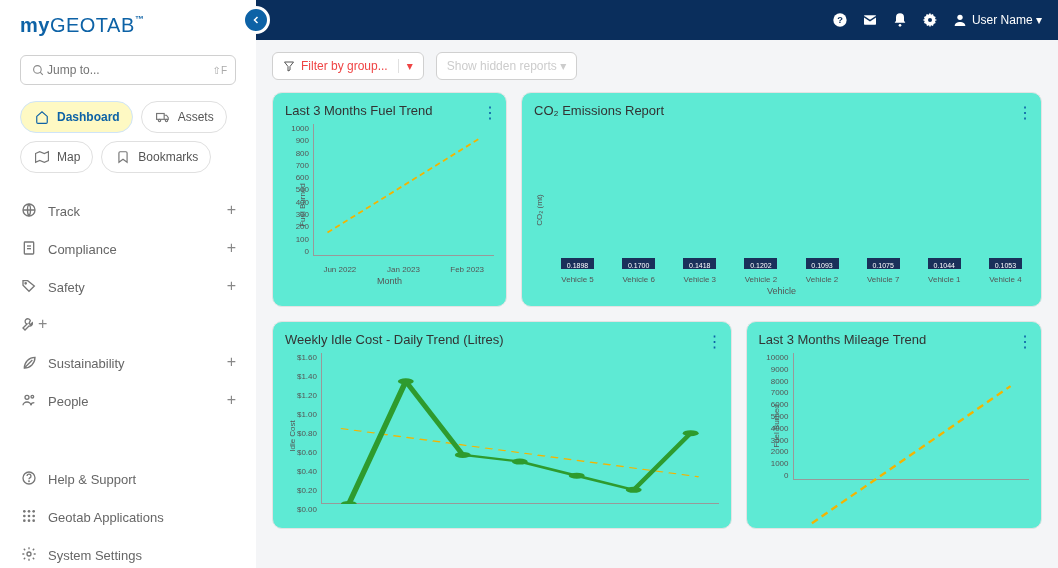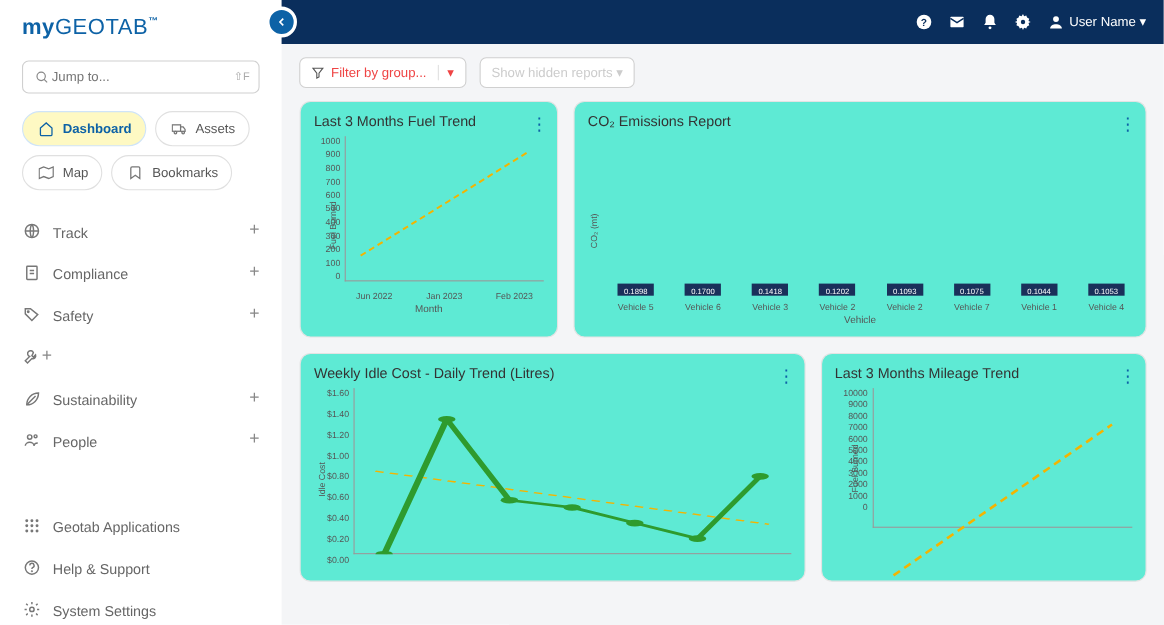--- a/index.html
+++ b/index.html
@@ -49,21 +49,21 @@
   .yaxis span { font-size: 8px; color: #555; }
   .grid-v { position: absolute; left: 28px; right: 0; top: 0; bottom: 18px; border-left: 1px solid #999; border-bottom: 1px solid #999;}
   .trend-line { position: absolute; left: 28px; right: 0; top: 0; bottom: 18px; pointer-events: none;}
   svg { display: block; }
   .line-chart { position: relative; height: 165px; padding-left: 36px; }
   .line-chart .yaxis { width: 36px; bottom: 4px;}
   .line-chart .grid-v { left: 36px; bottom: 14px;}
   .line-chart .xlabels { position: absolute; left: 36px; right: 0; bottom: -4px; display: flex; }
   .line-chart .xlabels span { flex: 1; text-align: center; font-size: 8px; color: #555;}
   .mileage .bars { height: 145px; padding-left: 34px;}
-  .mileage .yaxis { width: 34px; bottom: 32px;}
+  .mileage .yaxis { width: 34px; bottom: 18px;}
   .mileage .grid-v { left: 34px; bottom: 18px;}
   .mileage .trend-line { left: 34px; bottom: 18px;}
 </style>
 </head>
 <body>
 
 <div class="root">
 
   <aside class="sidebar">
     <div class="logo">
@@ -181,45 +181,45 @@
             </svg>
           </span>
         <span class="lbl" style="margin-left:10px;">People</span>
         <span class="plus">+</span>
       </div>
     </div>
 
     <div class="sep"></div>
 
     <div class="navlist">
+      <div class="navitem">
+        <span class="ico">
+            <svg width="16" height="16" viewBox="0 0 24 24" fill="none" stroke="#777" stroke-width="2">
+              <circle cx="12" cy="12" r="9"></circle>
+              <path d="M9 9a3 3 0 1 1 4 3c-1 .5-1 1-1 2"></path>
+              <circle cx="12" cy="17" r="0.5" fill="#777"></circle>
+            </svg>
+          </span>
+        <span class="lbl" style="margin-left:10px;">Help &amp; Support</span>
+      </div>
       <div class="navitem">
         <span class="ico">
             <svg width="16" height="16" viewBox="0 0 24 24" fill="#777">
               <circle cx="5" cy="5" r="2"></circle>
               <circle cx="12" cy="5" r="2"></circle>
               <circle cx="19" cy="5" r="2"></circle>
               <circle cx="5" cy="12" r="2"></circle>
               <circle cx="12" cy="12" r="2"></circle>
               <circle cx="19" cy="12" r="2"></circle>
               <circle cx="5" cy="19" r="2"></circle>
               <circle cx="12" cy="19" r="2"></circle>
               <circle cx="19" cy="19" r="2"></circle>
             </svg>
           </span>
         <span class="lbl" style="margin-left:10px;">Geotab Applications</span>
-      </div>
-      <div class="navitem">
-        <span class="ico">
-            <svg width="16" height="16" viewBox="0 0 24 24" fill="none" stroke="#777" stroke-width="2">
-              <circle cx="12" cy="12" r="9"></circle>
-              <path d="M9 9a3 3 0 1 1 4 3c-1 .5-1 1-1 2"></path>
-              <circle cx="12" cy="17" r="0.5" fill="#777"></circle>
-            </svg>
-          </span>
-        <span class="lbl" style="margin-left:10px;">Help &amp; Support</span>
       </div>
       <div class="navitem">
         <span class="ico">
             <svg width="16" height="16" viewBox="0 0 24 24" fill="none" stroke="#777" stroke-width="2">
               <circle cx="12" cy="12" r="3"></circle>
               <path d="M12 2v3M12 19v3M4.2 4.2l2.1 2.1M17.7 17.7l2.1 2.1M2 12h3M19 12h3M4.2 19.8l2.1-2.1M17.7 6.3l2.1-2.1"></path>
             </svg>
           </span>
         <span class="lbl" style="margin-left:10px;">System Settings</span>
       </div>

